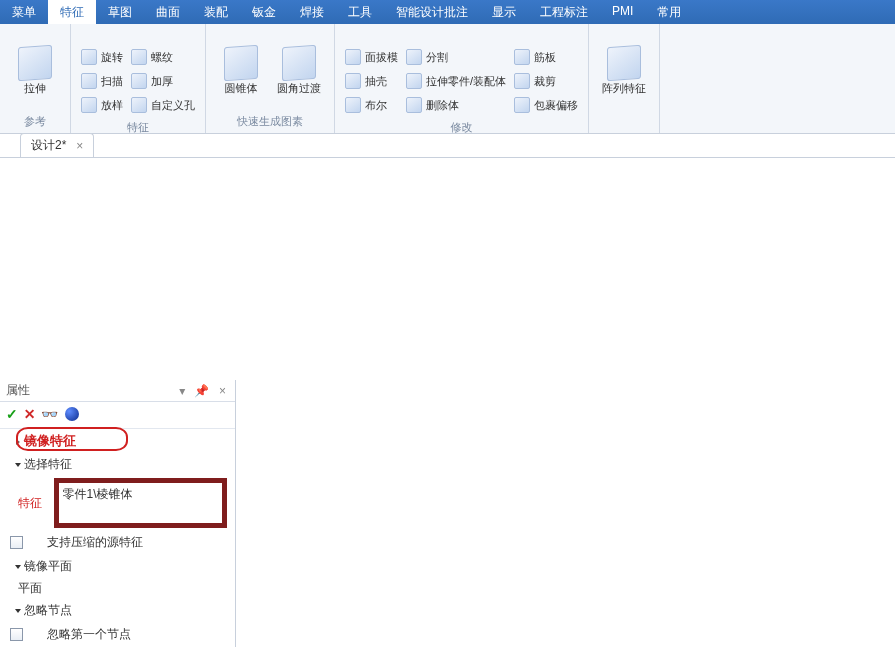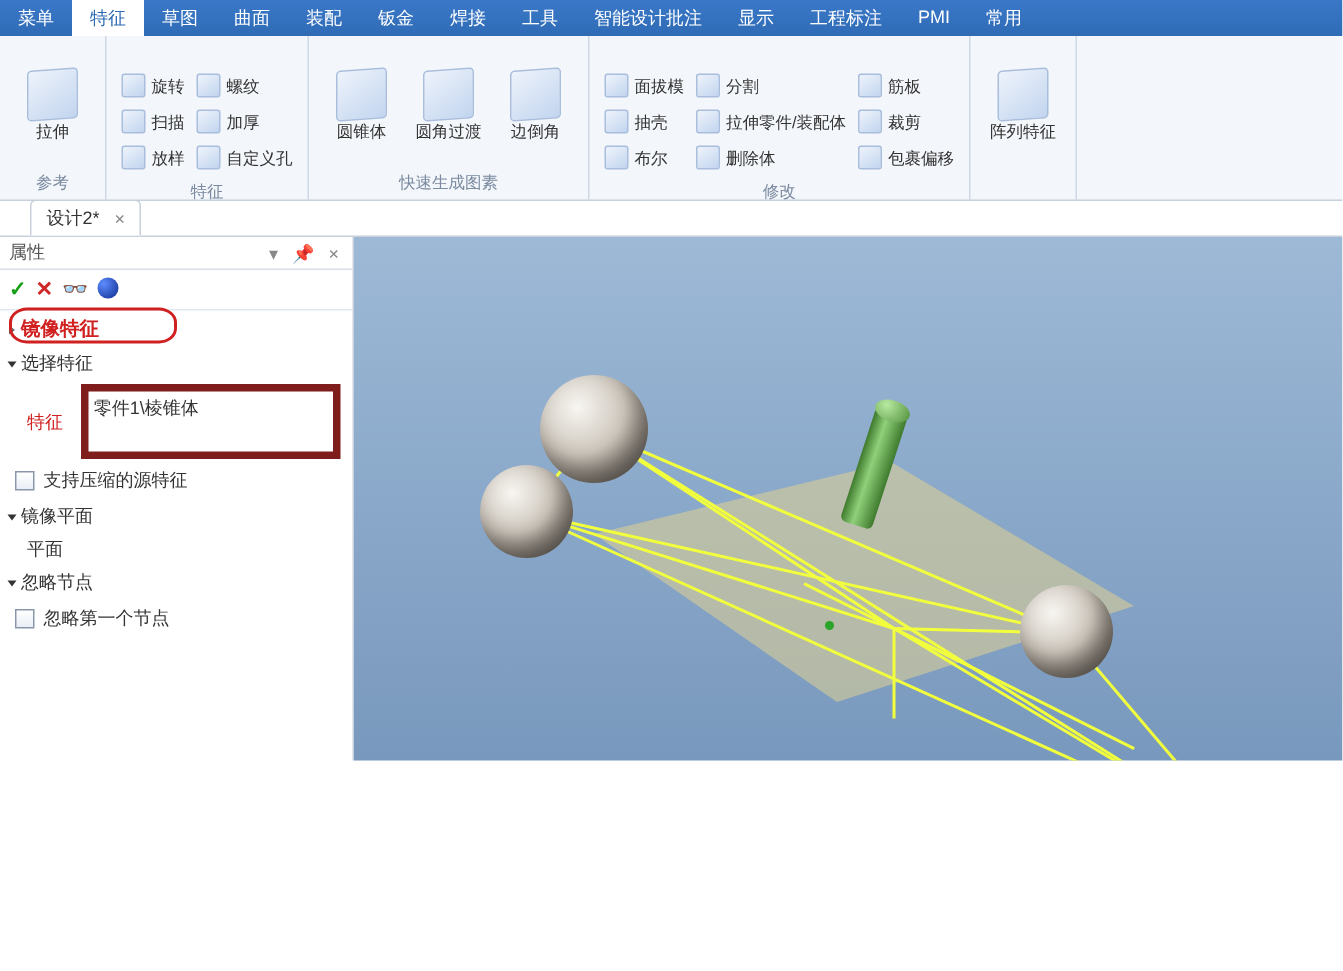--- a/index.html
+++ b/index.html
@@ -21,47 +21,47 @@
 .small-col { display: flex; flex-direction: column; justify-content: flex-start; gap: 2px; padding: 2px 4px; }
 .small-btn { display: flex; align-items: center; gap: 4px; font-size: 11px; height: 22px; }
 .small-btn .dot { width: 16px; height: 16px; background: linear-gradient(145deg,#eef3fb,#c2d5ef); border: 1px solid #a9bedd; border-radius: 2px; }
 
 
 .doctab-row { height: 24px; border-bottom: 1px solid #c8d0dc; display: flex; align-items: flex-end; padding-left: 20px; }
 .doctab { border: 1px solid #c8d0dc; border-bottom: none; border-radius: 4px 4px 0 0; padding: 3px 10px; background: #fff; display: flex; align-items: center; gap: 10px; font-size: 12px; }
 .doctab .x { color: #888; }
 
 
-.main { display: flex; height: 349px; }
+.main { display: flex; height: 489px; align-items: flex-end; }
 .left-panel { width: 236px; border-right: 1px solid #c8d0dc; overflow: hidden; }
 
 
 .prop-head { display: flex; align-items: center; justify-content: space-between; padding: 2px 6px; border-bottom: 1px solid #d8dee8; color: #555; }
 .prop-head .pins span { padding: 0 3px; color: #888; }
 .prop-toolbar { display: flex; gap: 6px; padding: 4px 6px 6px 6px; border-bottom: 1px solid #e2e7ef; align-items: center; }
 .prop-toolbar .chk { color: #19a019; font-weight: bold; font-size: 14px; }
 .prop-toolbar .xred { color: #d02828; font-weight: bold; font-size: 14px; }
 .prop-toolbar .eye { color: #2f6bb5; font-size: 14px; }
 .prop-toolbar .ball { width: 14px; height: 14px; border-radius: 50%; background: radial-gradient(circle at 30% 30%, #5e8cff, #0a2a8c); }
 
 
 .prop-body { padding: 0; }
-.tree-node { padding: 3px 6px; }
+.tree-node { padding: 3px 6px; margin-left: 10px; }
 .tree-node .caret { display:inline-block; width:0; height:0; border-left:4px solid #666; border-top:3px solid transparent; border-bottom:3px solid transparent; margin-right:4px; }
 .tree-node.open .caret { transform: rotate(90deg); border-left-color:#333; }
 .mirror-node { position: relative; }
 .mirror-node .title { color: #d02020; font-weight: bold; font-size: 13px; }
 .mirror-ring { position: absolute; left: 6px; top: -2px; width: 112px; height: 24px; border: 2px solid #d02020; border-radius: 12px / 10px; pointer-events: none; }
 
 .sub { padding: 2px 8px 2px 18px; display: flex; align-items: center; gap: 6px; }
 .sub .field-label { width: 30px; color: #333; }
 .sub .field-label.red { color: #d02020; }
 .txtbox { border: 5px solid #7f1d1d; height: 50px; width: 176px; padding: 3px 4px; font-size: 12px; background:#fff; }
 .line-edit { border: 1px solid #b9c4d4; height: 20px; width: 168px; padding: 1px 4px; font-size: 12px; background:#fff; }
-.cb-row { padding: 4px 8px 4px 10px; display: flex; align-items: center; gap: 6px; font-size: 12px; }
+.cb-row { padding: 4px 8px 4px 10px; display: flex; align-items: center; gap: 24px; font-size: 12px; }
 .cb { width: 13px; height: 13px; border: 1px solid #8a97aa; background: linear-gradient(#fff,#e9eef5); }
 
 
 .viewport { flex: 1; background: linear-gradient(#9db9d6, #7898bd); position: relative; overflow: hidden; }
 .sphere { position: absolute; border-radius: 50%; background: radial-gradient(circle at 35% 30%, #f8f6f2, #cdc6bc 45%, #7a7168 85%); box-shadow: inset -6px -10px 14px rgba(0,0,0,.35); }
 .cylinder { position: absolute; width: 22px; height: 80px; background: linear-gradient(90deg,#3f7a2d,#8fd07a 40%,#3f7a2d); border-radius: 4px; transform-origin: top center; }
 .cylinder::before{ content:""; position:absolute; top:-7px; left:-1px; width:24px; height:14px; background: radial-gradient(circle at 30% 30%, #b7eaa1, #4f8e3a); border-radius:50%; }
 .wire { position: absolute; background: #f2ff3c; height: 2px; transform-origin: left center; }
 .plane { position: absolute; background: rgba(224,210,145,0.55); }
 .triad-dot { position:absolute; width:6px; height:6px; border-radius:50%; background:#2aa52a; }
@@ -130,24 +130,20 @@
     </div>
     <div class="ribbon-group">
       <div class="items">
         <div class="big-btn">
           <div class="icon3d"></div>
           <div class="txt">圆锥体</div>
         </div>
         <div class="big-btn">
           <div class="icon3d"></div>
           <div class="txt">圆角过渡</div>
-        </div>
-        <div class="big-btn">
-          <div class="icon3d"></div>
-          <div class="txt">边倒角</div>
         </div>
       </div>
       <div class="label">快速生成图素</div>
     </div>
     <div class="ribbon-group">
       <div class="items">
         <div class="small-col">
           <div class="small-btn">
             <span class="dot"></span>
             <span>面拔模</span>

